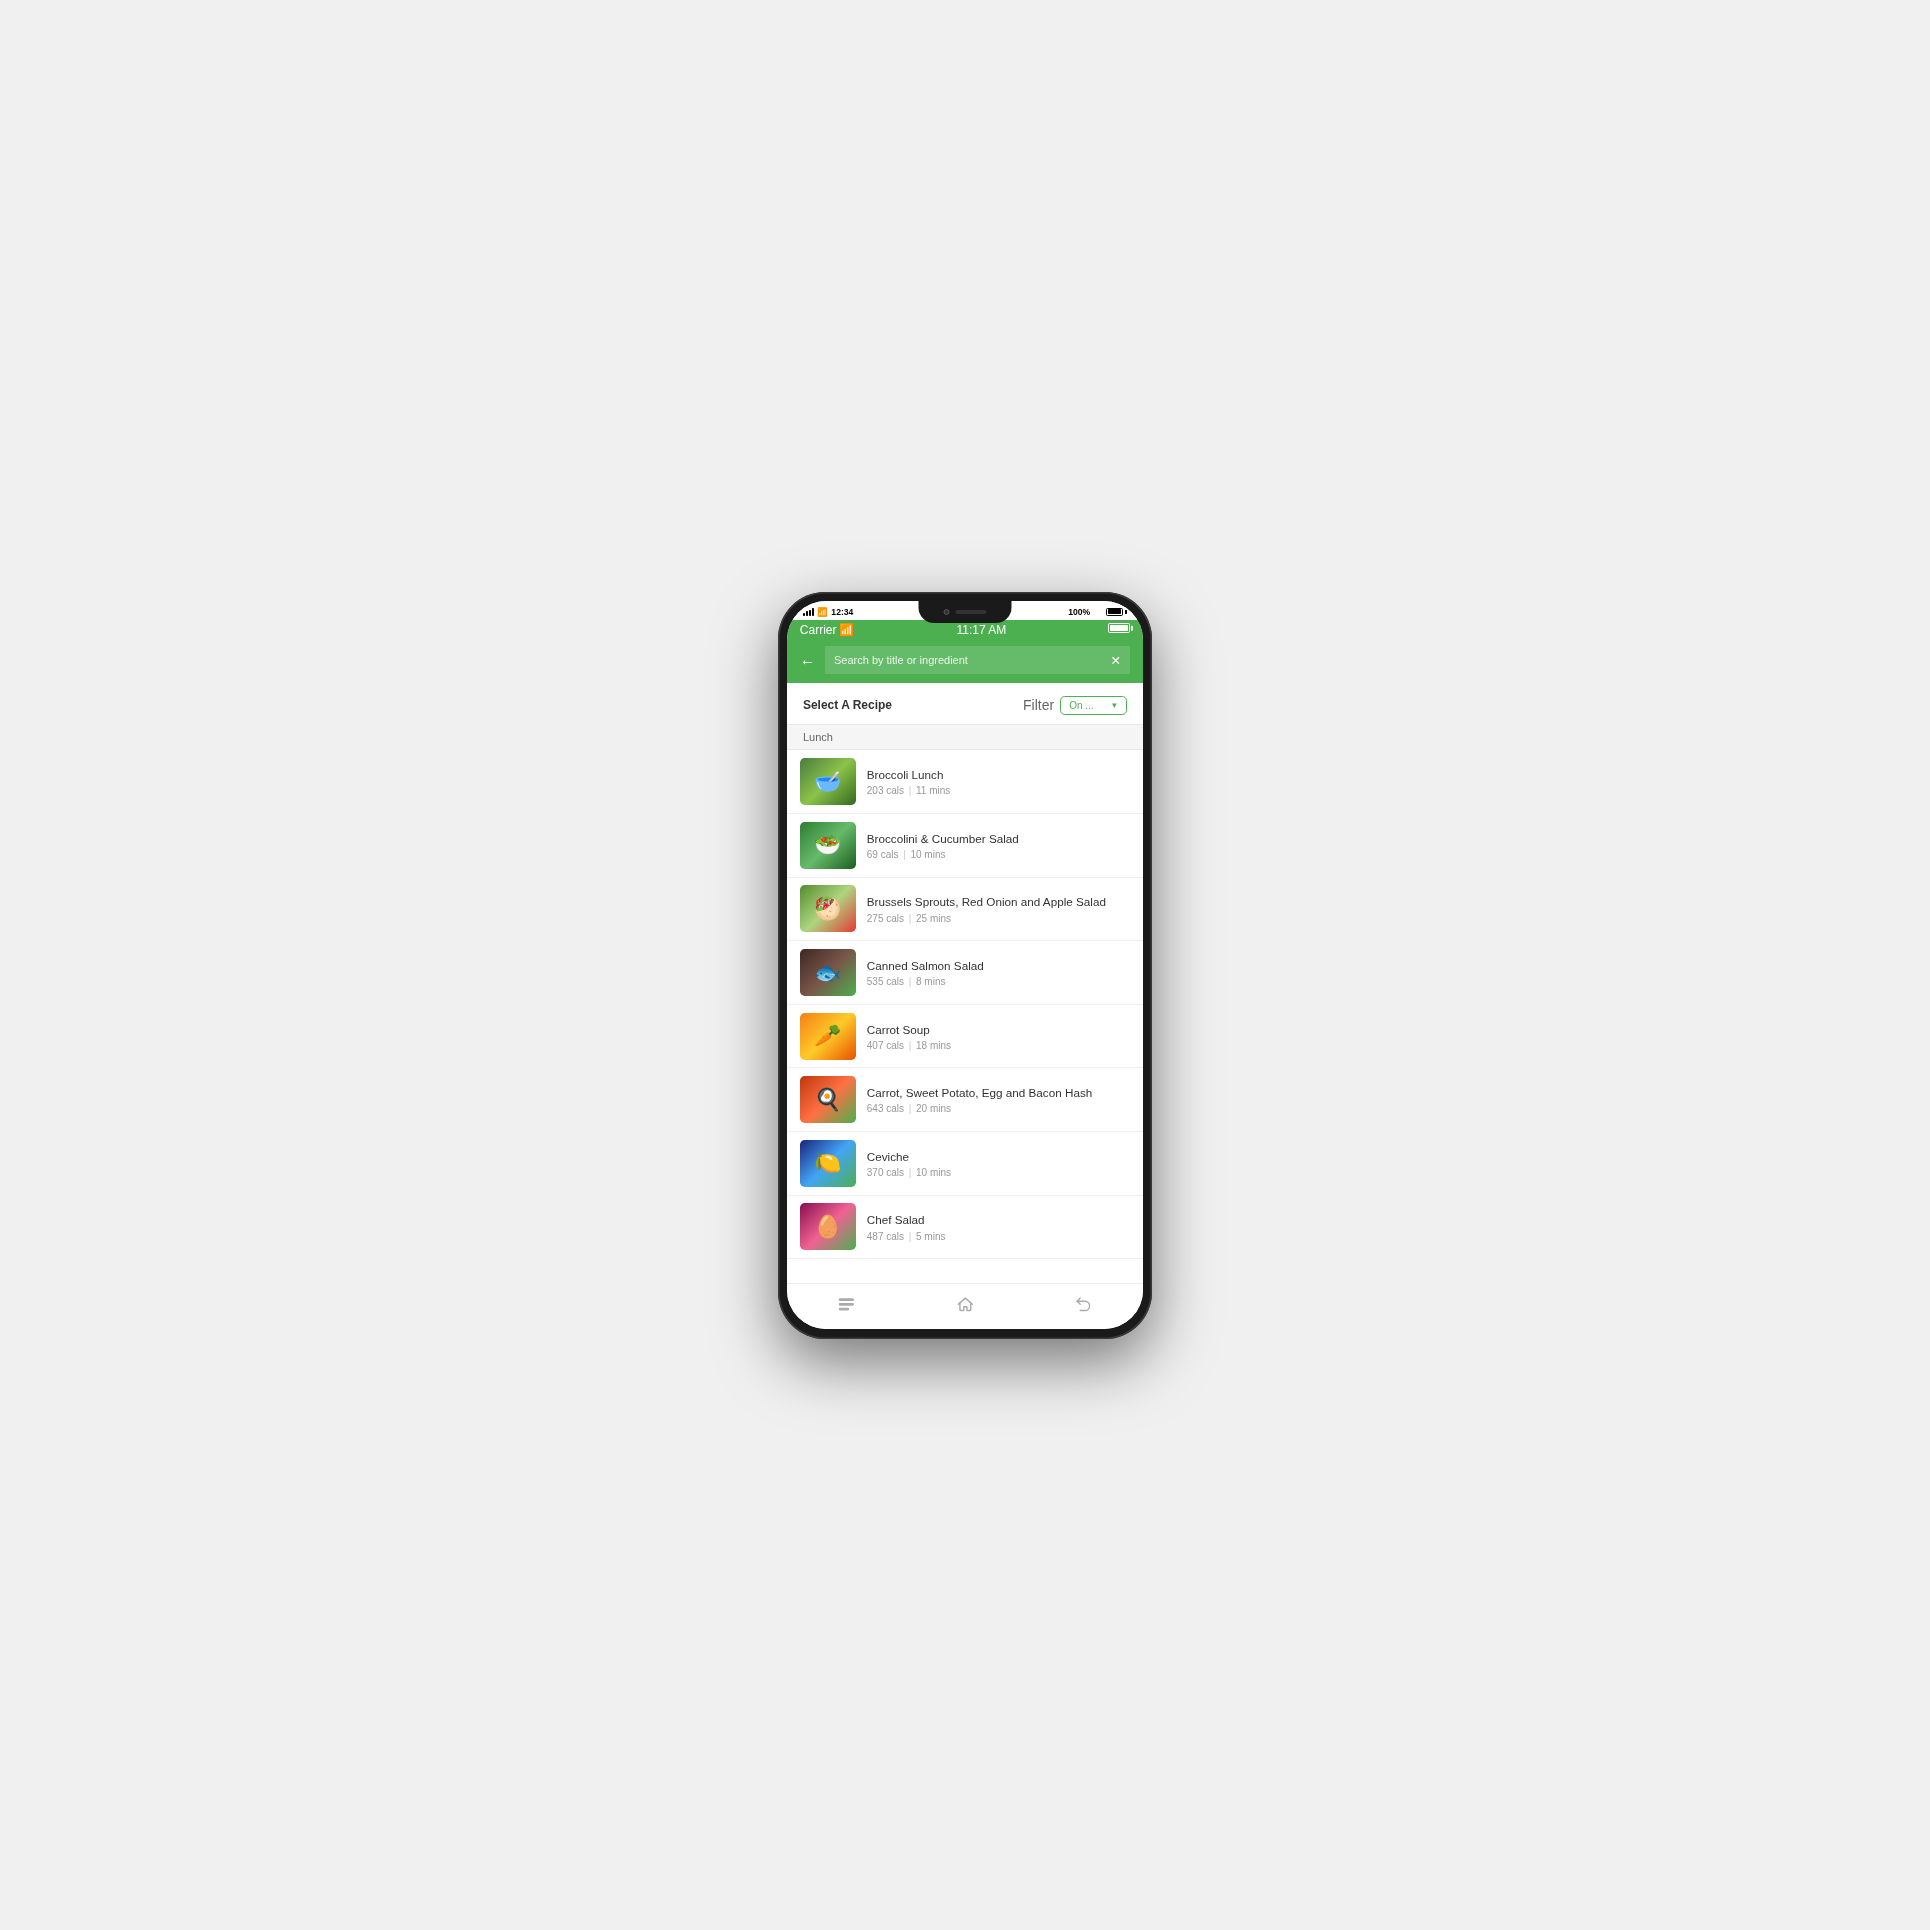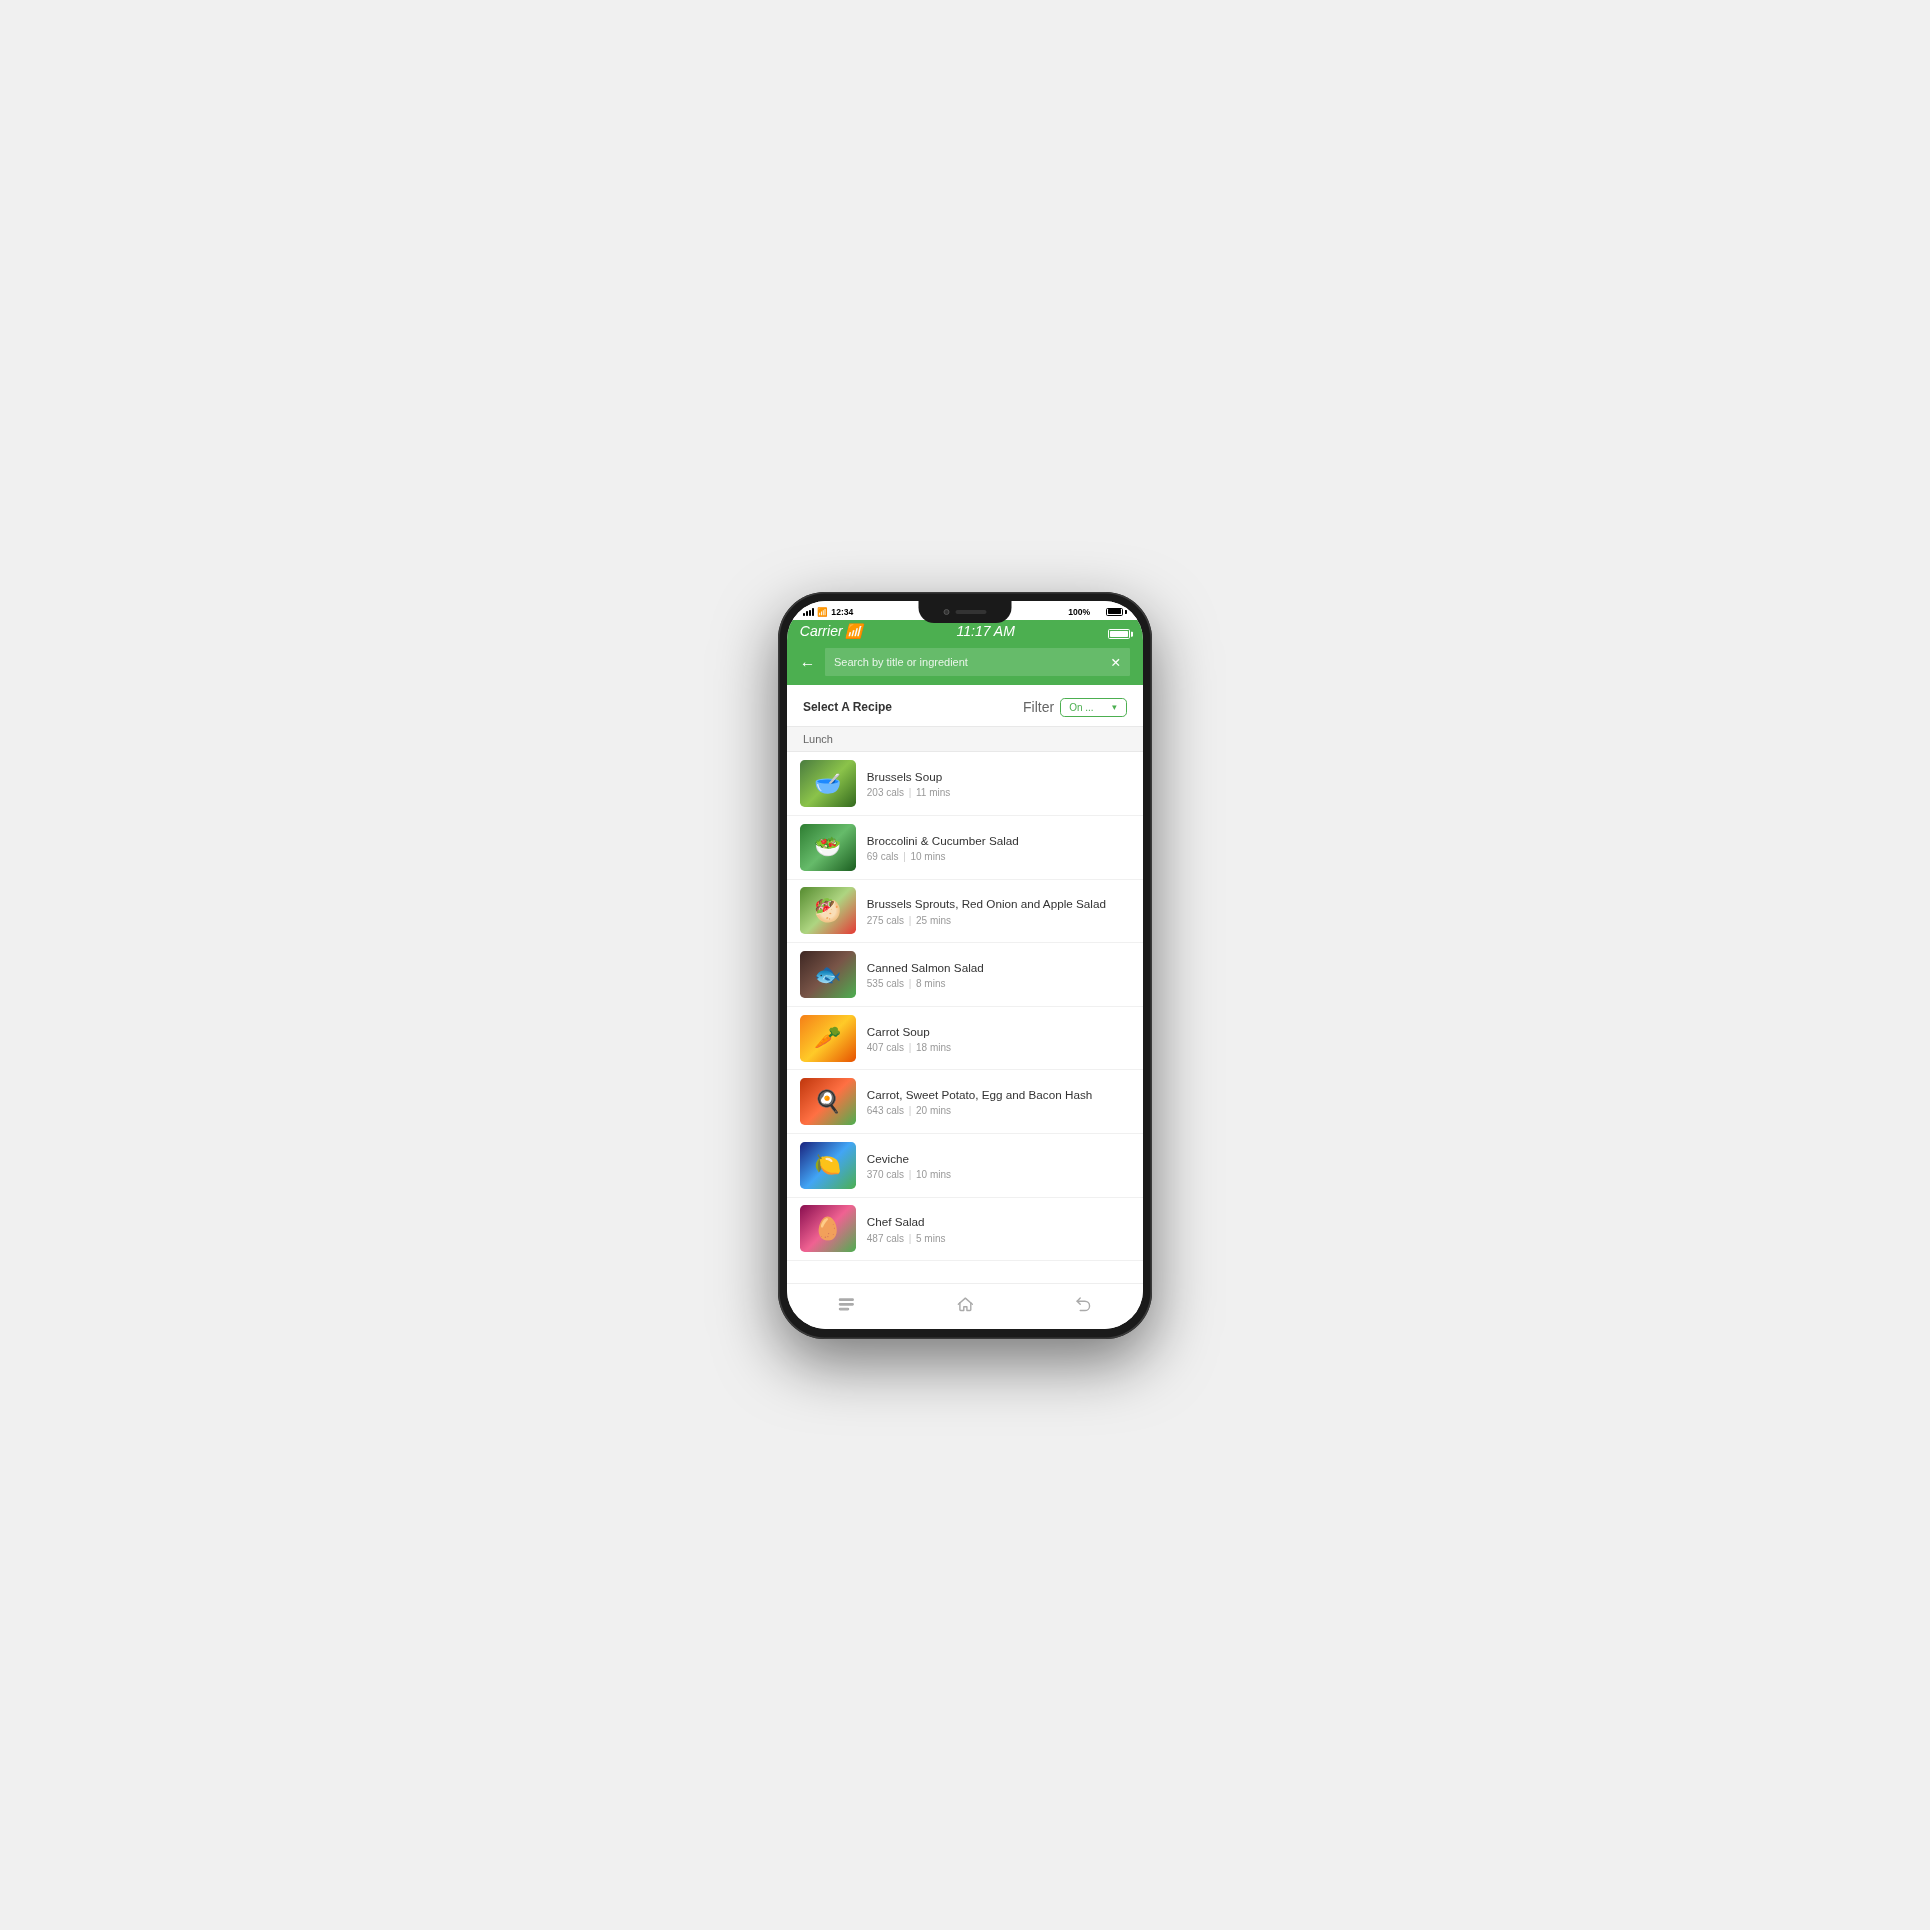--- a/index.html
+++ b/index.html
@@ -138,24 +138,23 @@
       background: #000;
       border-radius: 0 0.8px 0.8px 0;
     }
 
     
     .carrier-bar {
       background: #4caf50;
       color: white;
       display: flex;
       justify-content: space-between;
-      align-items: flex-end;
+      align-items: flex-start;
       padding: 3.1px 12.5px;
-      font-size: 14px;
-      font-style: italic;
+      font-size: 12px;
     }
 
     .carrier-left {
       display: flex;
       align-items: center;
       gap: 3.1px;
     }
 
     .carrier-battery {
       width: 22px;
@@ -446,21 +445,21 @@
       <div class="category-header">
         <span>Lunch</span>
       </div>
 
       <ul class="recipe-list" id="recipe-list">
       <li class="recipe-item">
       <div class="recipe-thumb food-img-1">
         <div class="food-img">🥣</div>
       </div>
       <div class="recipe-info">
-        <div class="recipe-name">Brussels Soup</div>
+        <div class="recipe-name">Broccoli Lunch</div>
         <div class="recipe-meta">
           <span>203 cals</span>
           <span class="recipe-meta-divider">|</span>
           <span>11 mins</span>
         </div>
       </div>
     </li>
           <li class="recipe-item">
       <div class="recipe-thumb food-img-2">
         <div class="food-img">🥗</div>

